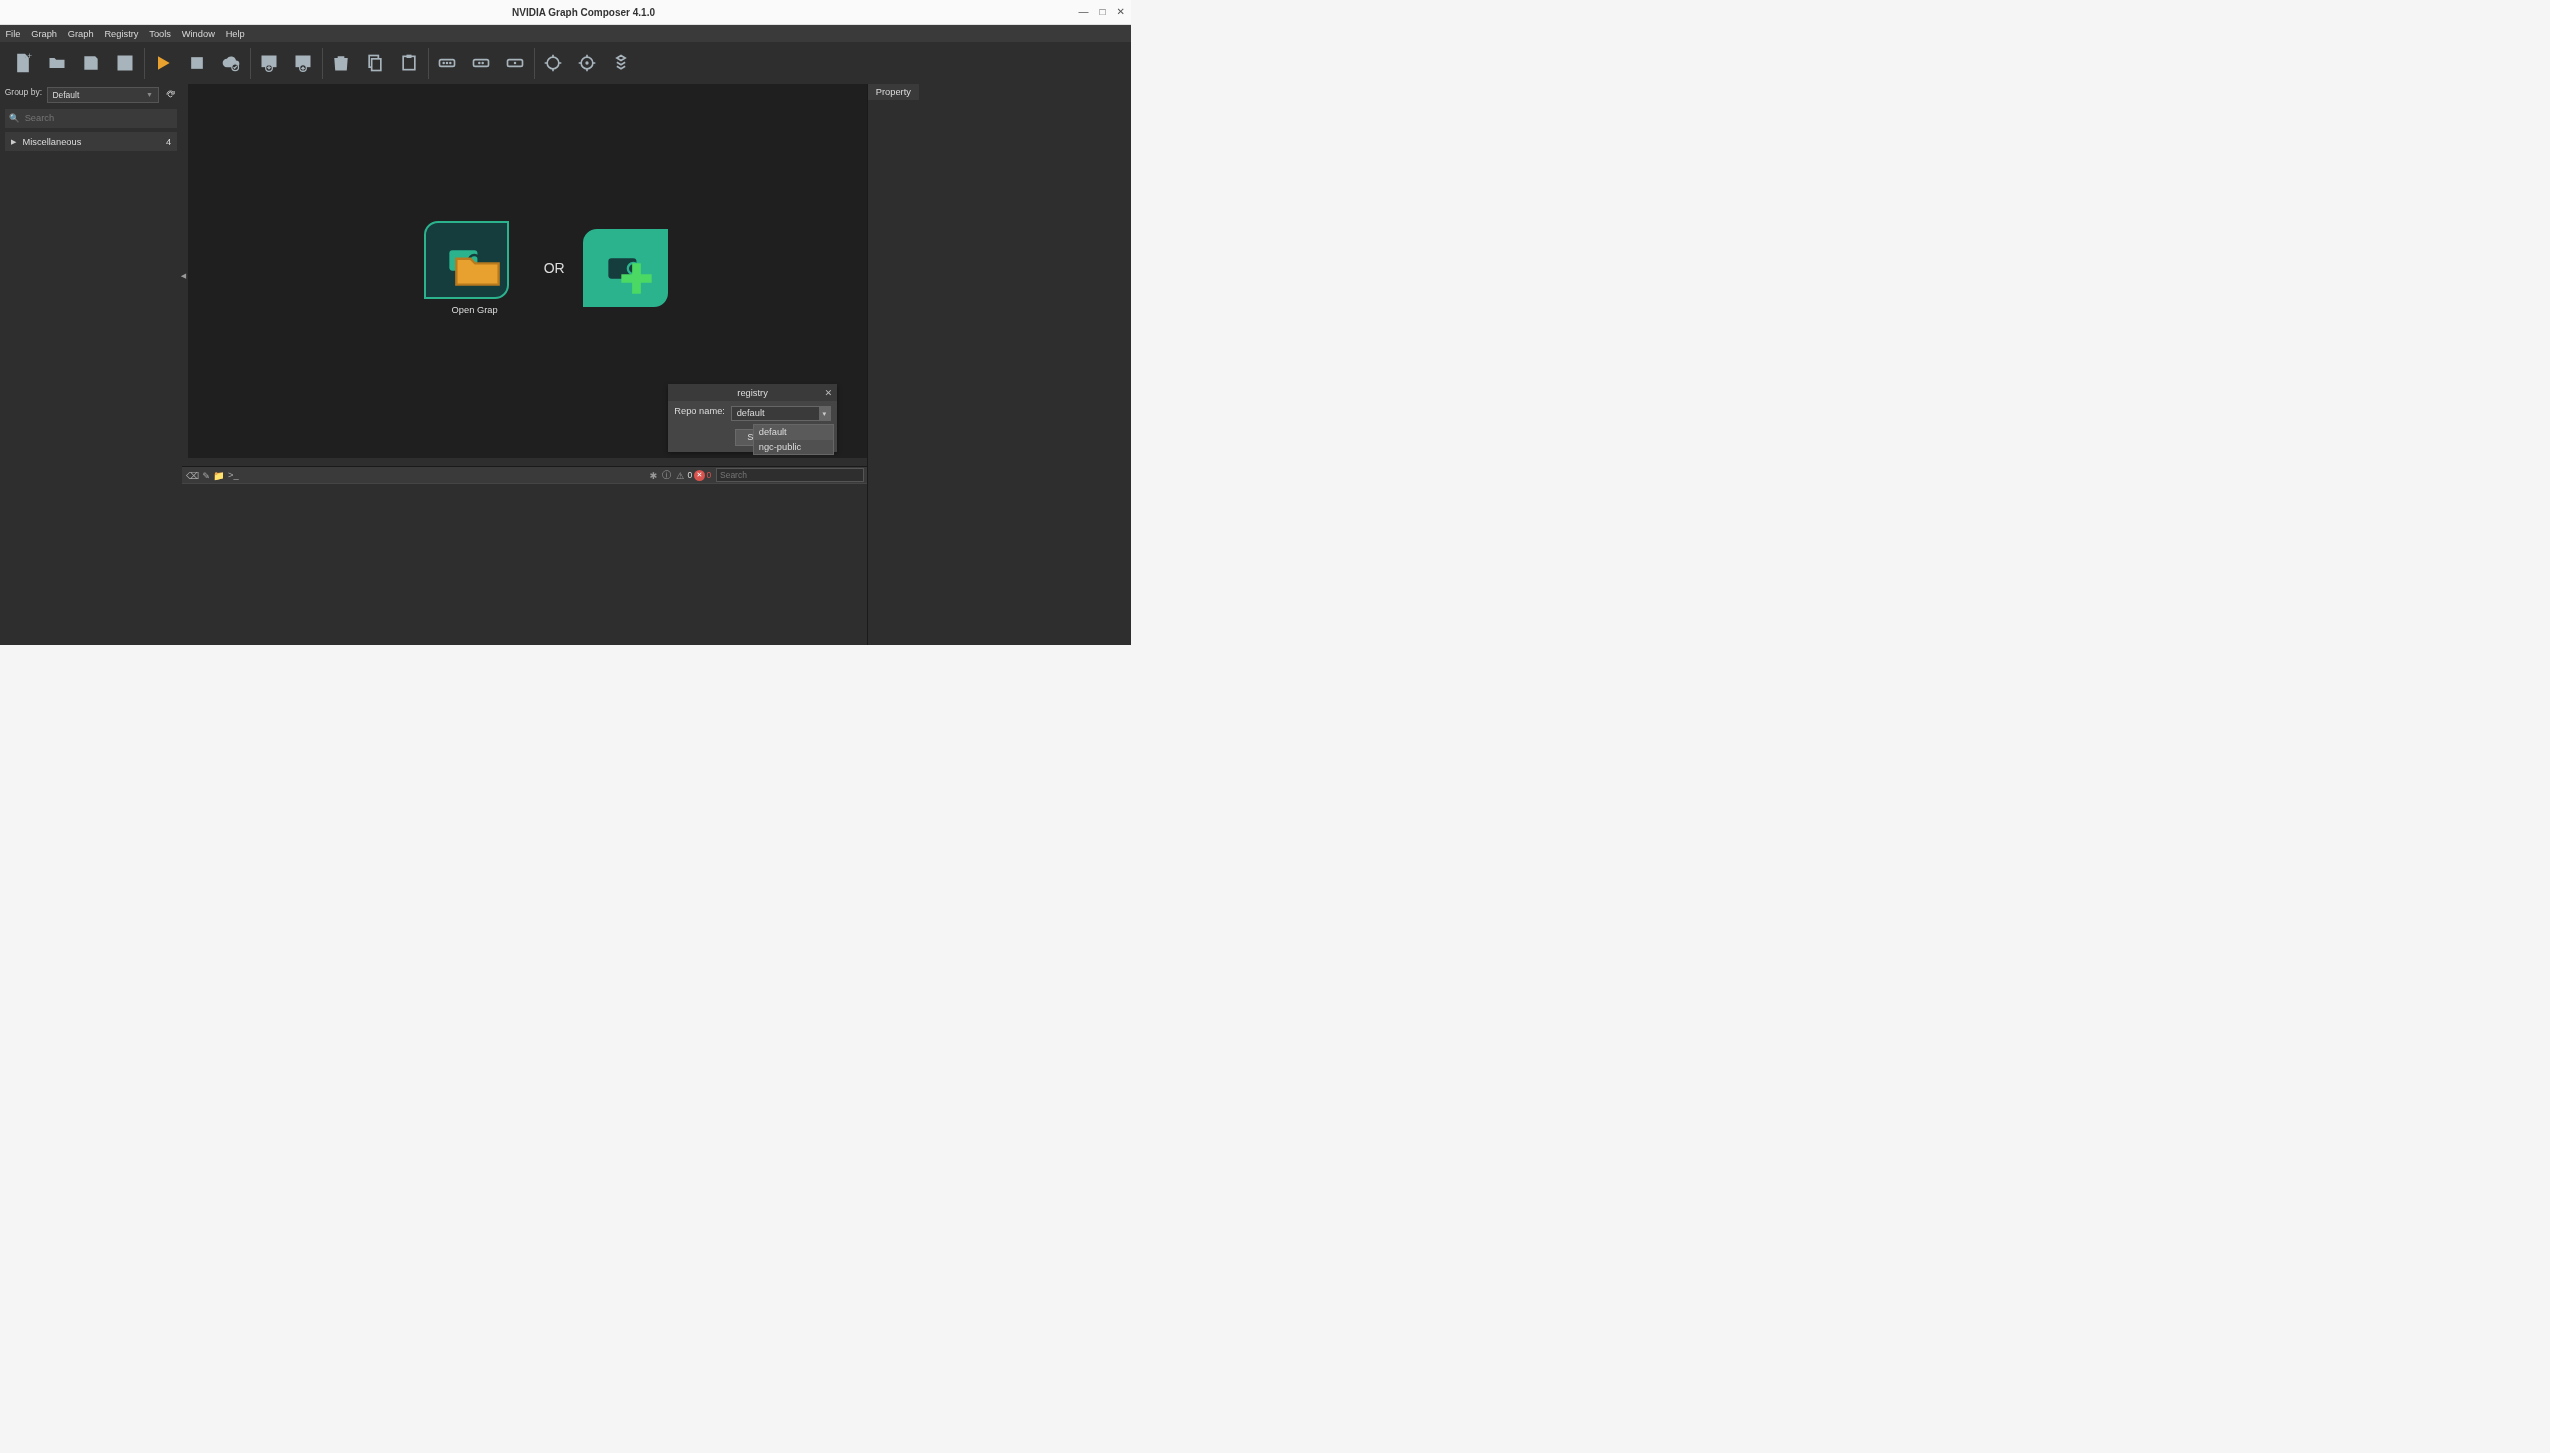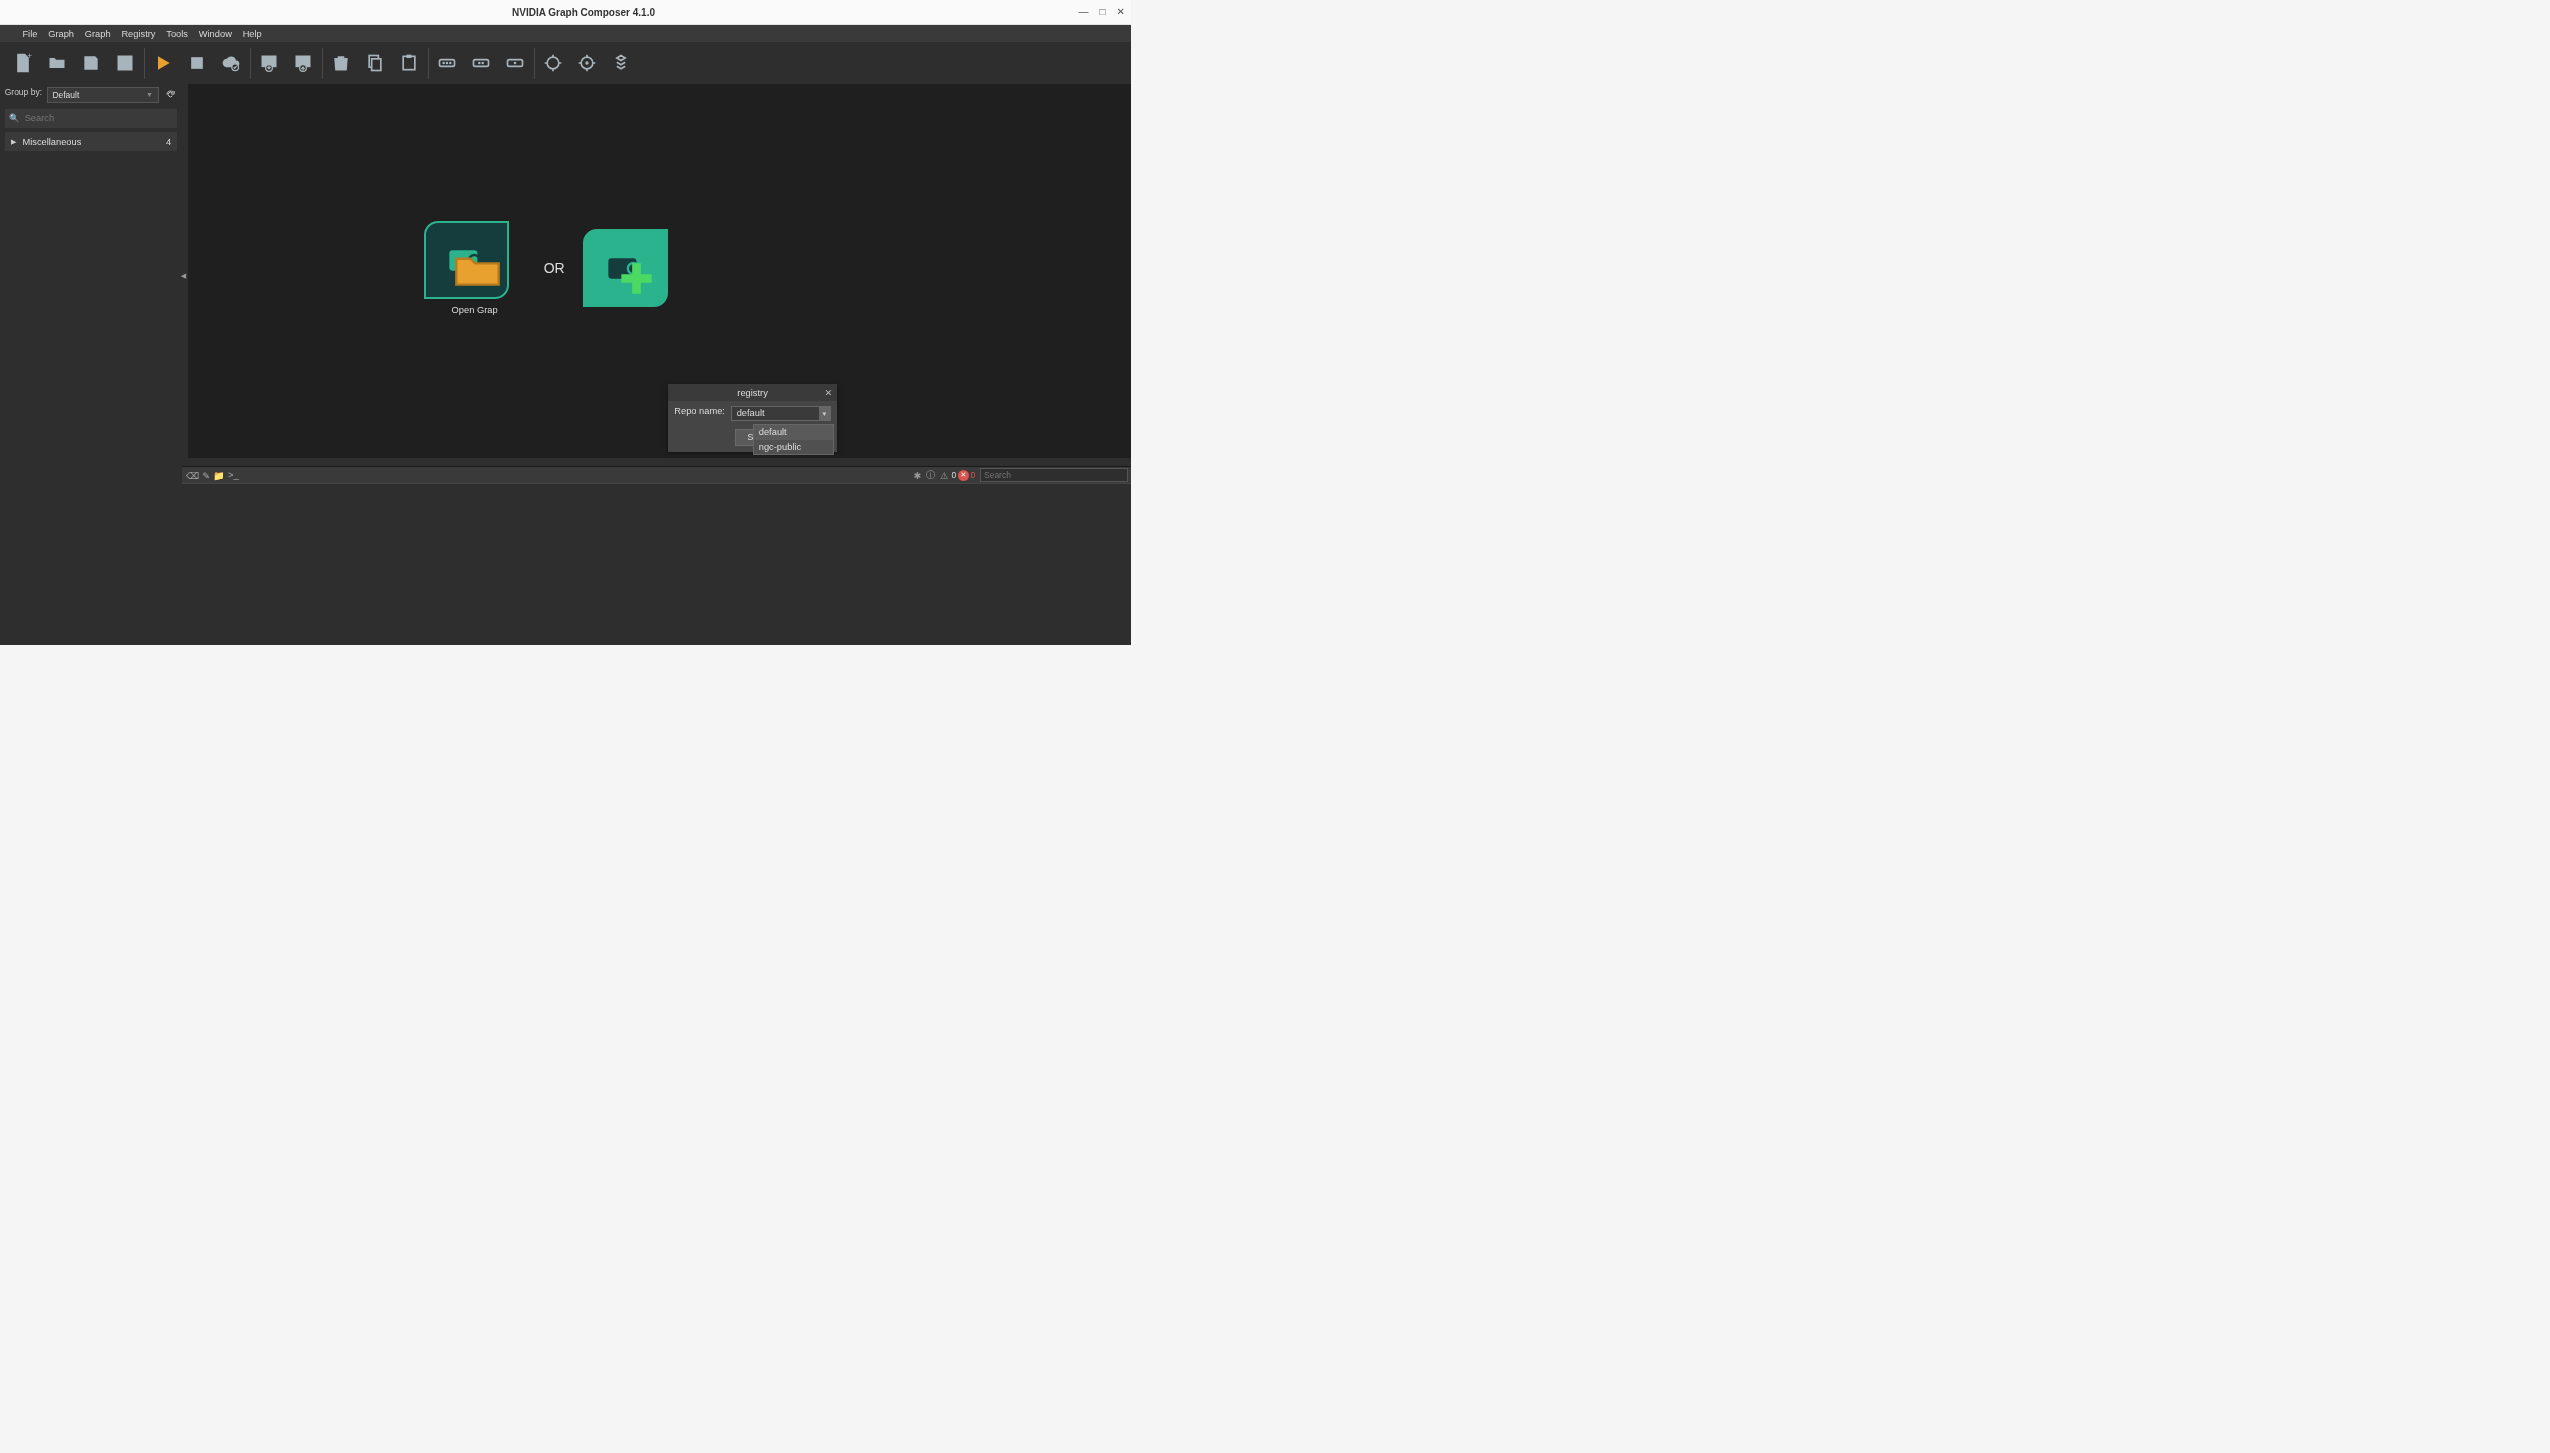--- a/index.html
+++ b/index.html
@@ -5,21 +5,21 @@
 * { margin:0; padding:0; box-sizing:border-box; font-family:Arial,Helvetica,sans-serif; }
 body { background:#f5f5f5; width:1131px; height:645px; overflow:hidden; font-size:9.3px; color:#ccc; }
 
 
 .titlebar { height:25px; background:#fafafa; display:flex; align-items:center; justify-content:center; position:relative; border-bottom:0.8px solid #e0e0e0; }
 .titlebar .title { color:#333; font-weight:bold; font-size:10px;padding-left:36px; }
 .titlebar .winctrl { position:absolute; right:6.2px; display:flex; gap:11px; align-items:center; }
 .titlebar .winctrl span { color:#555; cursor:pointer; font-size:10px; line-height:1; }
 
 
-.menubar { height:17px; background:#3a3a3a; display:flex; align-items:center; padding:0 17px; gap:0; }
+.menubar { height:17px; background:#3a3a3a; display:flex; align-items:center; padding:0 0; gap:0; }
 .menubar span { color:#d8d8d8; padding:2.3px 5.4px; cursor:pointer; font-size:9.3px; }
 
 
 .toolbar { height:42px; background:#2e2e2e; display:flex; align-items:center; padding:0 6.2px; gap:0; }
 .toolbar .tb { width:34px; height:31px; display:flex; align-items:center; justify-content:center; cursor:pointer; }
 .toolbar .sep { width:0.8px; height:31px; background:#4a4a4a; margin:0 1.6px; }
 
 
 .mainrow { display:flex; height:calc(100% - 25px - 17px - 42px); }
 .leftcol { width:182px; background:#2e2e2e; display:flex; flex-direction:column; }
@@ -330,14 +330,18 @@
         <span class="err">✕</span>
         <span class="cnt" style="color:#d9534f">0</span>
         <div class="srch">
           <input placeholder="Search" style="">
         </div>
       </div>
     </div>
     <div class="console"></div>
   </div>
 
+  <div class="rightcol">
+    <div class="tab">Property</div>
+    <div class="panelbody"></div>
+  </div>
 </div>
 
 
 </body></html>

